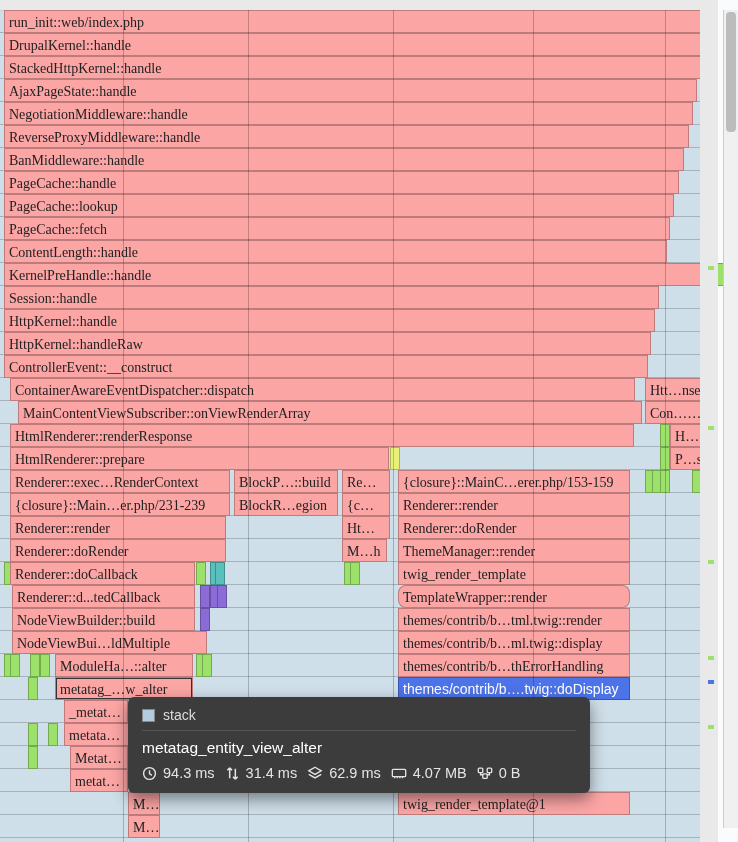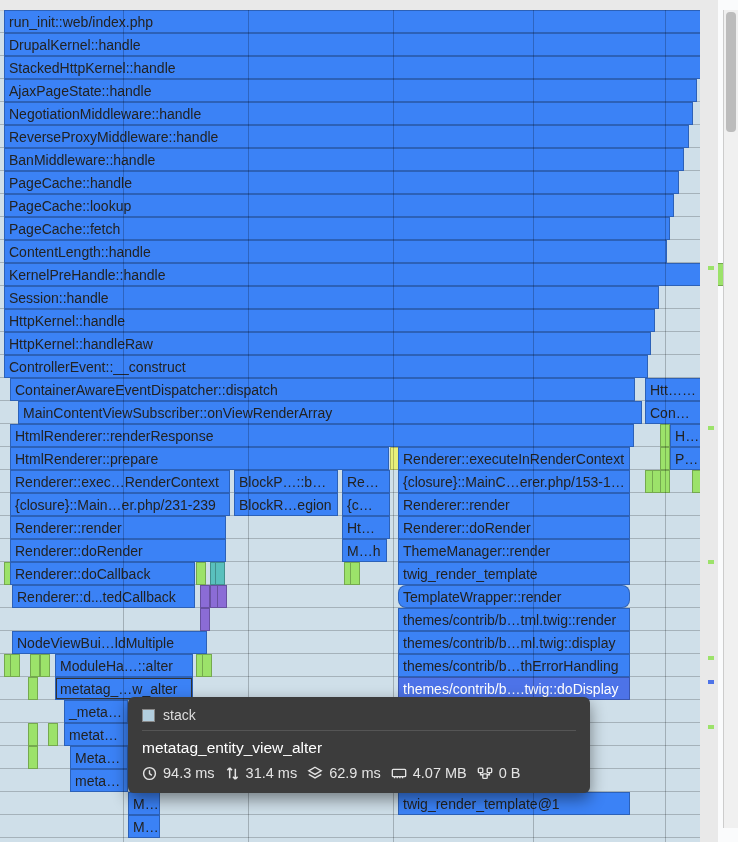--- a/index.html
+++ b/index.html
@@ -60,21 +60,21 @@
     box-sizing: border-box;
     border: 1px solid rgba(0,0,0,0.25);
     overflow: hidden;
     white-space: nowrap;
     text-overflow: ellipsis;
     padding: 2px 4px 0 4px;
     font-size: 14px;
     line-height: 19px;
     color: #222;
   }
-  .c-blue   { background: #3b82f6; }
+  .c-blue   { background: #fca5a5; font-family: Liberation Serif, serif; }
   .c-yellow { background: #e8f07a; }
   .c-green  { background: #9ce26a; }
   .c-purple { background: #8b6cd6; }
   .c-teal   { background: #59c0bd; }
   .c-sel    { background: #4d73e8; color: #fff; }
   .frame.sel-outline { outline: 1px solid #333; outline-offset: -2px; }
 
   .tooltip {
     position: absolute;
     z-index: 20;
@@ -221,21 +221,20 @@
         <div class="frame c-blue" title="Con…tch" style="left: 645px; width: 62px; height: 23px;">Con…tch</div>
       </div>
       <div class="row" style="top: 424px; width: 718px; height: 23px;">
         <div class="frame c-blue" title="HtmlRenderer::renderResponse" style="left: 10px; width: 624px; height: 23px;">HtmlRenderer::renderResponse</div>
         <div class="frame c-green" style="left: 660px; width: 4px; height: 23px;"></div>
         <div class="frame c-blue" title="H…d" style="left: 670px; width: 38px; height: 23px;">H…d</div>
       </div>
       <div class="row" style="top: 447px; width: 718px; height: 23px;">
         <div class="frame c-blue" title="HtmlRenderer::prepare" style="left: 10px; width: 379px; height: 23px;">HtmlRenderer::prepare</div>
         <div class="frame c-yellow" style="left: 390px; width: 4px; height: 23px;"></div>
-        <div class="frame c-blue" title="Renderer::executeInRenderContext" style="left: 398px; width: 232px; height: 23px;">Renderer::executeInRenderContext</div>
         <div class="frame c-green" style="left: 660px; width: 4px; height: 23px;"></div>
         <div class="frame c-blue" title="P…s" style="left: 670px; width: 38px; height: 23px;">P…s</div>
       </div>
       <div class="row" style="top: 470px; width: 718px; height: 23px;">
         <div class="frame c-blue" title="Renderer::exec…RenderContext" style="left: 10px; width: 220px; height: 23px;">Renderer::exec…RenderContext</div>
         <div class="frame c-blue" title="BlockP…::build" style="left: 234px; width: 104px; height: 23px;">BlockP…::build</div>
         <div class="frame c-blue" title="Re…xt" style="left: 342px; width: 48px; height: 23px;">Re…xt</div>
         <div class="frame c-blue" title="{closure}::MainC…erer.php/153-159" style="left: 398px; width: 232px; height: 23px;">{closure}::MainC…erer.php/153-159</div>
         <div class="frame c-green" style="left: 645px; width: 4px; height: 23px;"></div>
         <div class="frame c-green" style="left: 652px; width: 4px; height: 23px;"></div>
@@ -269,20 +268,21 @@
         <div class="frame c-blue" title="twig_render_template" style="left: 398px; width: 232px; height: 23px;">twig_render_template</div>
       </div>
       <div class="row" style="top: 585px; width: 718px; height: 23px;">
         <div class="frame c-blue" title="Renderer::d...tedCallback" style="left: 12px; width: 183px; height: 23px;">Renderer::d...tedCallback</div>
         <div class="frame c-purple" style="left: 200px; width: 7px; height: 23px;"></div>
         <div class="frame c-purple" style="left: 210px; width: 5px; height: 23px;"></div>
         <div class="frame c-purple" style="left: 217px; width: 5px; height: 23px;"></div>
         <div class="frame c-blue" title="TemplateWrapper::render" style="left: 398px; width: 232px; height: 23px; border-radius: 8px;">TemplateWrapper::render</div>
       </div>
       <div class="row" style="top: 608px; width: 718px; height: 23px;">
+        <div class="frame c-blue" title="NodeViewBuilder::build" style="left: 12px; width: 183px; height: 23px;">NodeViewBuilder::build</div>
         <div class="frame c-purple" style="left: 200px; width: 7px; height: 23px;"></div>
         <div class="frame c-blue" title="themes/contrib/b…tml.twig::render" style="left: 398px; width: 232px; height: 23px;">themes/contrib/b…tml.twig::render</div>
       </div>
       <div class="row" style="top: 631px; width: 718px; height: 23px;">
         <div class="frame c-blue" title="NodeViewBui…ldMultiple" style="left: 12px; width: 195px; height: 23px;">NodeViewBui…ldMultiple</div>
         <div class="frame c-blue" title="themes/contrib/b…ml.twig::display" style="left: 398px; width: 232px; height: 23px;">themes/contrib/b…ml.twig::display</div>
       </div>
       <div class="row" style="top: 654px; width: 718px; height: 23px;">
         <div class="frame c-green" style="left: 4px; width: 4px; height: 23px;"></div>
         <div class="frame c-green" style="left: 10px; width: 4px; height: 23px;"></div>

